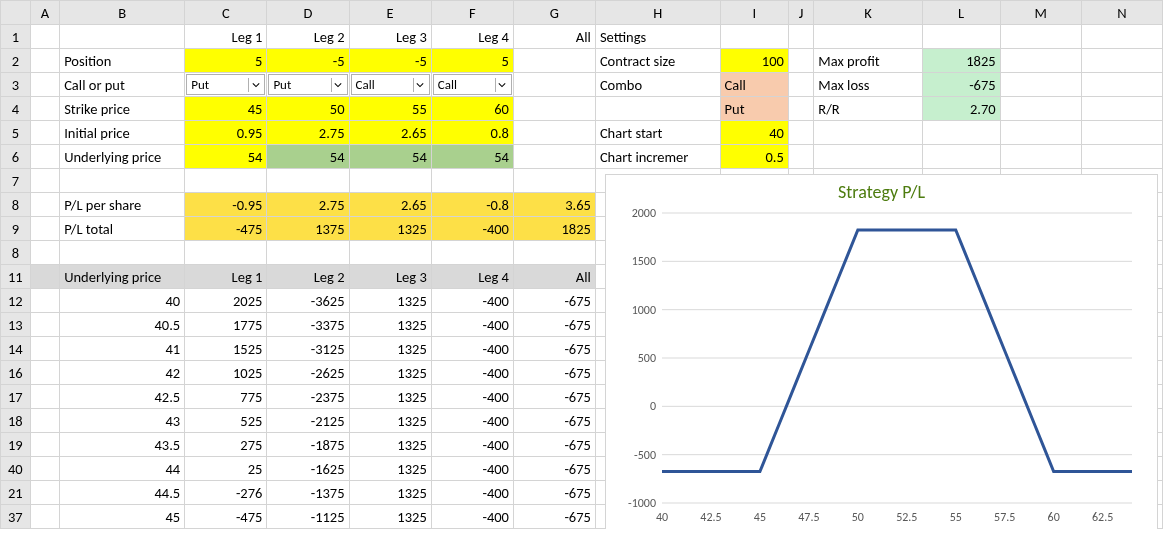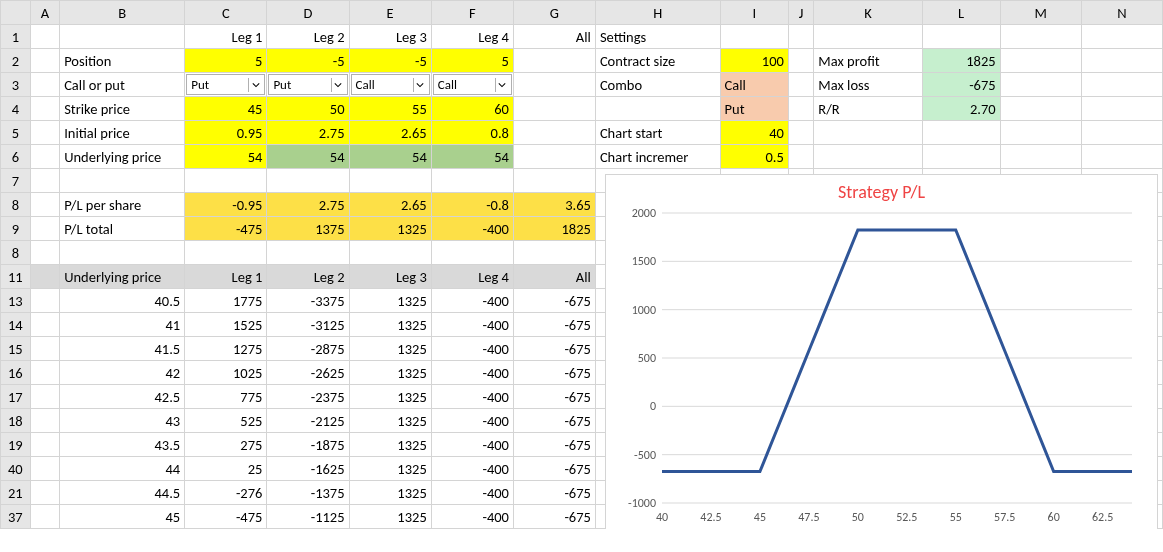--- a/index.html
+++ b/index.html
@@ -56,21 +56,21 @@
   .chart-wrap {
     position:absolute;
     left:605px; top:174px;
     width:553px; height:372px;
     background:#fff;
     border:1px solid #d4d4d4;
   }
   .chart-title {
     text-align:center;
     font-size:18px;
-    color:#ef4444;
+    color:#4d7c0f;
     margin-top:6px;
   }
   .chart-svg { display:block; margin:0 auto; }
   .tick-lbl { font-size:12px; fill:#595959; }
   .gridline { stroke:#d9d9d9; stroke-width:1; }
   .series   { stroke:#2f5597; stroke-width:3; fill:none; }
   
   .cA{width:30px;} .cB{width:126px;} .cC{width:84px;} .cD{width:84px;}
   .cE{width:84px;} .cF{width:84px;} .cG{width:84px;} .cH{width:126px;}
   .cI{width:70px;} .cJ{width:26px;} .cK{width:110px;} .cL{width:80px;}
@@ -347,20 +347,37 @@
     <td></td>
           <td></td>
     <td></td>
           <td></td>
     <td></td>
   </tr>
 
   </tbody>
       <tbody id="tbl-body">
         <tr>
+          <th class="row-hdr">12</th>
+          <td></td>
+          <td class="right">40</td>
+          <td class="right">2025</td>
+          <td class="right">-3625</td>
+          <td class="right">1325</td>
+          <td class="right">-400</td>
+          <td class="right">-675</td>
+          <td></td>
+          <td></td>
+          <td></td>
+          <td></td>
+          <td></td>
+          <td></td>
+          <td></td>
+        </tr>
+        <tr>
           <th class="row-hdr">13</th>
           <td></td>
           <td class="right">40.5</td>
           <td class="right">1775</td>
           <td class="right">-3375</td>
           <td class="right">1325</td>
           <td class="right">-400</td>
           <td class="right">-675</td>
           <td></td>
           <td></td>
@@ -369,37 +386,20 @@
           <td></td>
           <td></td>
           <td></td>
         </tr>
         <tr>
           <th class="row-hdr">14</th>
           <td></td>
           <td class="right">41</td>
           <td class="right">1525</td>
           <td class="right">-3125</td>
-          <td class="right">1325</td>
-          <td class="right">-400</td>
-          <td class="right">-675</td>
-          <td></td>
-          <td></td>
-          <td></td>
-          <td></td>
-          <td></td>
-          <td></td>
-          <td></td>
-        </tr>
-        <tr>
-          <th class="row-hdr">15</th>
-          <td></td>
-          <td class="right">41.5</td>
-          <td class="right">1275</td>
-          <td class="right">-2875</td>
           <td class="right">1325</td>
           <td class="right">-400</td>
           <td class="right">-675</td>
           <td></td>
           <td></td>
           <td></td>
           <td></td>
           <td></td>
           <td></td>
           <td></td>

